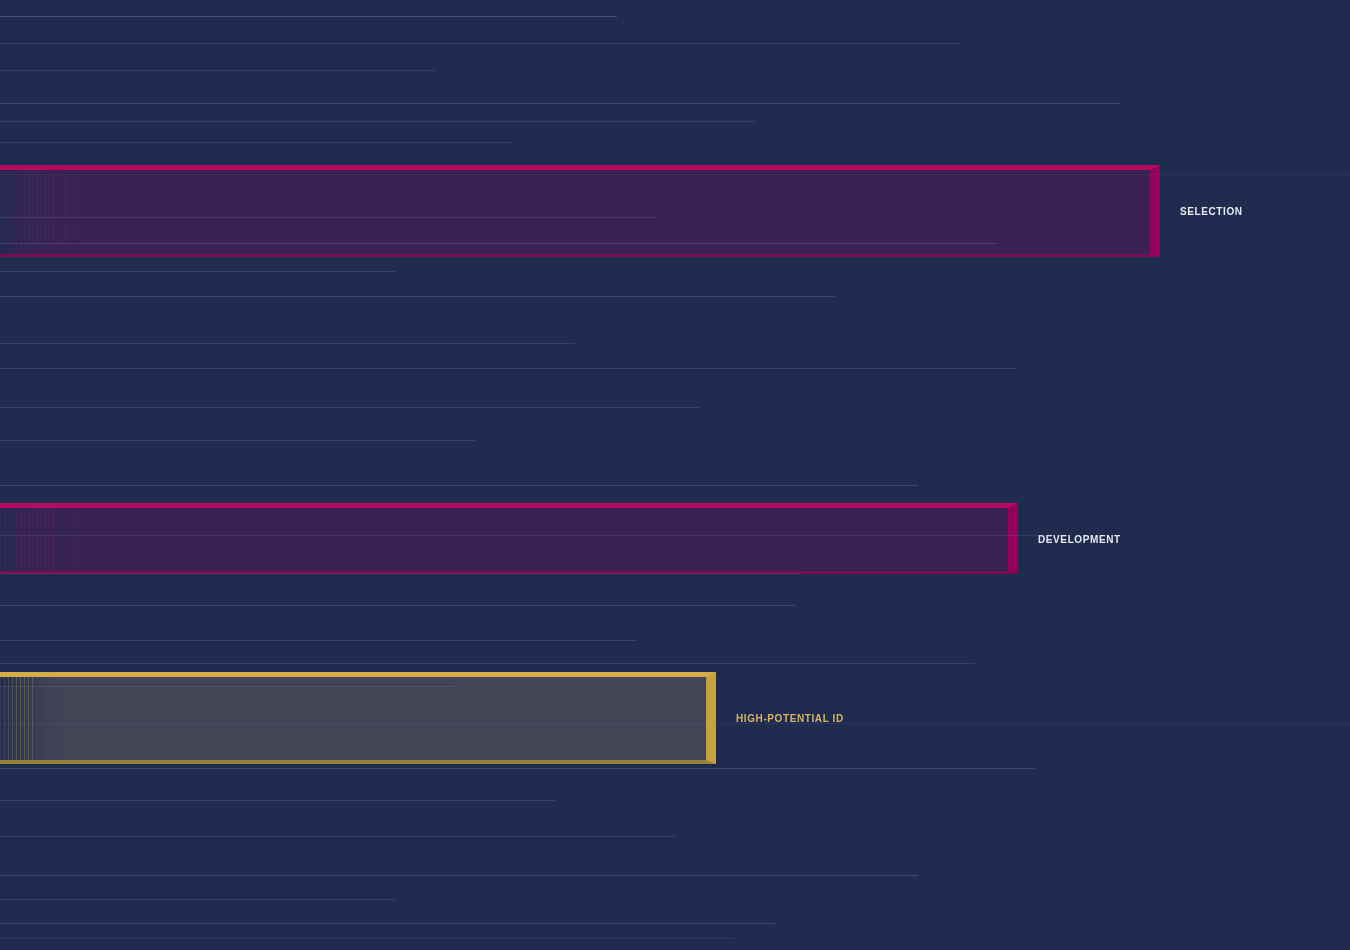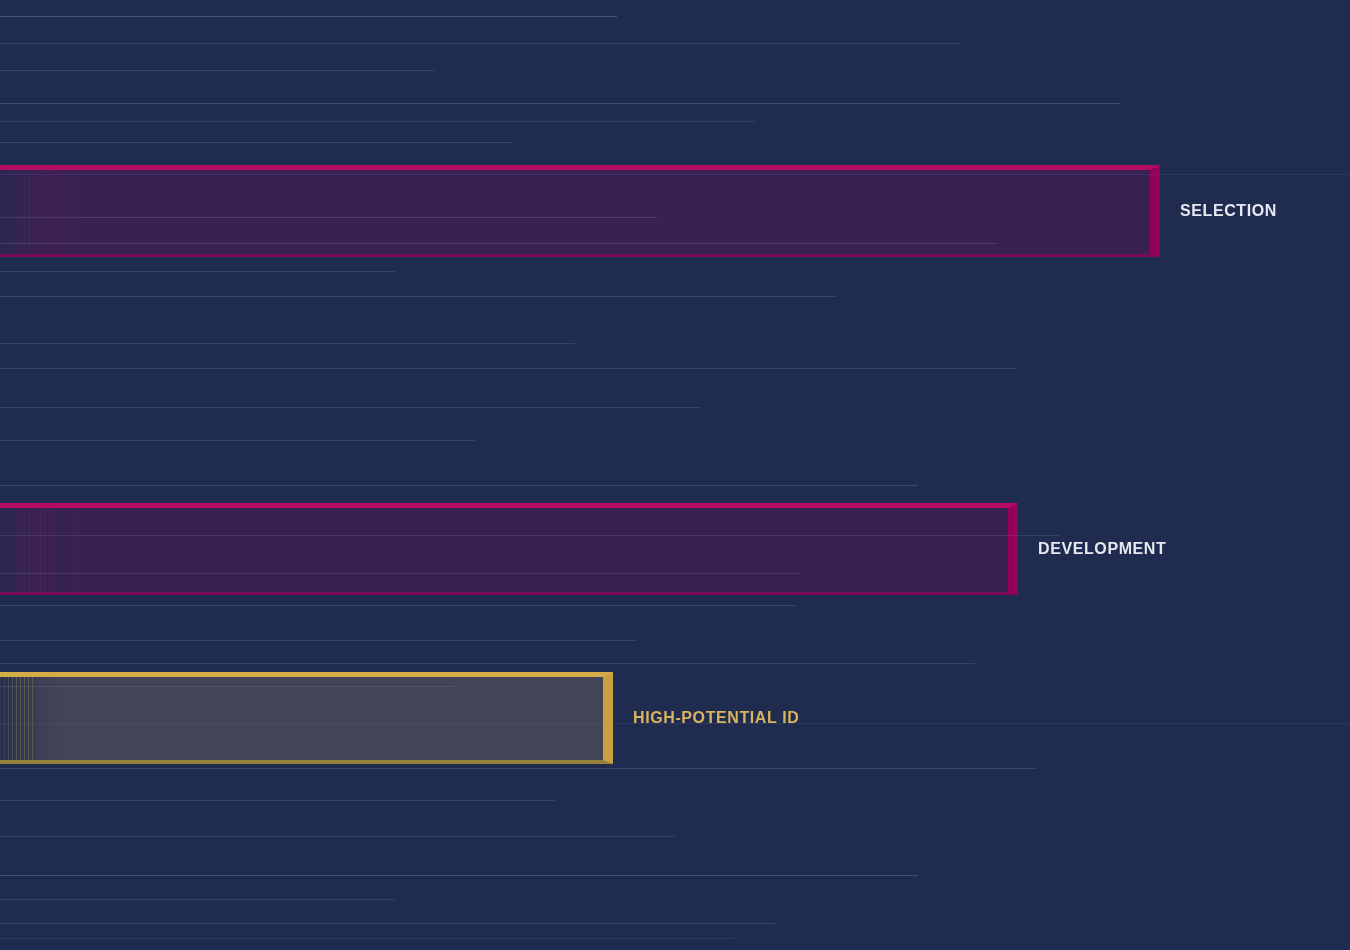--- a/index.html
+++ b/index.html
@@ -39,45 +39,45 @@
     mask-image:linear-gradient(90deg, rgba(0,0,0,0.12), rgba(0,0,0,0.95));
     opacity:.8;
   }
   .bar.magenta .trail{color:var(--magenta_trail,#A3156B);}
   .bar.gold .trail{color:var(--gold_trail,#C9A440);}
 
   .bar .label{
     position:absolute;
     left:calc(100% + 20px);
     top:50%;transform:translateY(-50%);
-    font-size:16px;font-weight:bold;
+    font-size:10px;font-weight:bold;
     letter-spacing:.6px;white-space:nowrap;
   }
   .bar.magenta .label{color:var(--label_white,#E7E9F0);}
   .bar.gold .label{color:var(--label_gold,#D9B45F);}
 </style>
 </head>
 <body>
 
 <div class="stage">
 
   <div class="bar magenta" style="top: 165px; height: 92px; width: 1160px;">
     <div class="trail" style="width: 65px;"></div>
     <div class="fill"></div>
     <div class="label">SELECTION</div>
   </div>
 
 
-  <div class="bar magenta" style="top: 503px; height: 92px; width: 1018px;">
+  <div class="bar magenta" style="top: 503px; height: 71px; width: 1018px;">
     <div class="trail" style="width: 56px;"></div>
     <div class="fill"></div>
     <div class="label">DEVELOPMENT</div>
   </div>
 
-  <div class="bar gold" style="top: 672px; height: 92px; width: 576px; padding-left: 37px;">
+  <div class="bar gold" style="top: 672px; height: 92px; width: 716px;">
     <div class="trail" style="width: 36px;"></div>
     <div class="fill"></div>
     <div class="label">HIGH-POTENTIAL ID</div>
   </div>
 
   <div class="streaks">
       <div class="streak" style="top: 16px; width: 617px; opacity: 0.35;"></div>
       <div class="streak" style="top: 43px; width: 960px; opacity: 0.2;"></div>
       <div class="streak" style="top: 70px; width: 435px; opacity: 0.2;"></div>
       <div class="streak" style="top: 103px; width: 1120px; opacity: 0.3;"></div>

